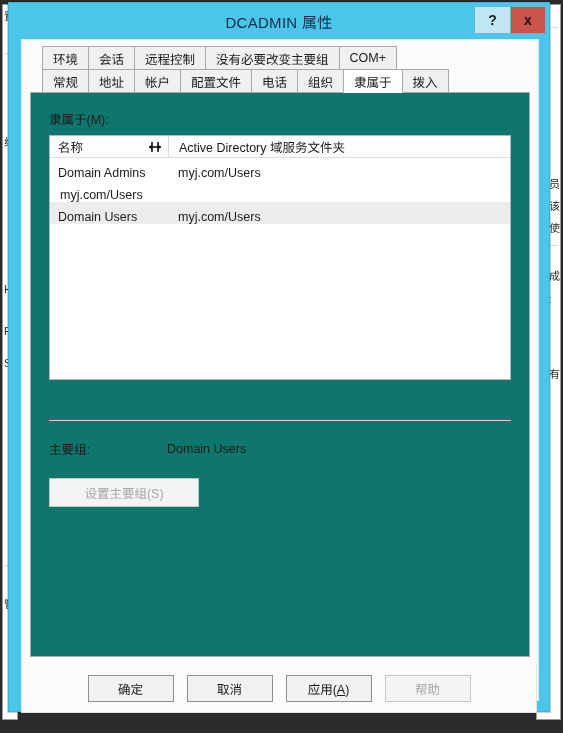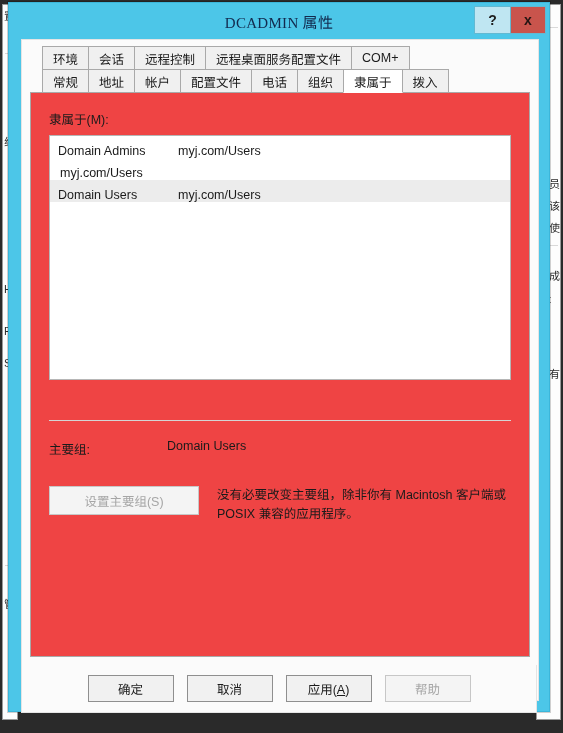--- a/index.html
+++ b/index.html
@@ -52,21 +52,21 @@
   }
   #titlebar {
     position: relative;
     height: 36px;
     display: flex; align-items: center; justify-content: center;
   }
   #title-text {
     font-size: 15px;
     color: #122a4e;
     letter-spacing: .3px;
-    font-family: Liberation Serif, serif;
+    font-family: Liberation Sans, sans-serif;
   }
   #caption-buttons {
     position: absolute; right: 3px; top: 3px;
     display: flex; height: 28px;
   }
   .cap-btn {
     width: 36px; height: 28px;
     display: flex; align-items: center; justify-content: center;
     font-size: 14px; font-weight: bold;
     color: #1d1d1d;
@@ -115,21 +115,21 @@
     z-index: 4;
     position: relative;
   }
   #tabrow-bottom { margin-top: -1px; }
 
   
   #tabpage {
     position: relative;
     margin-top: -1px;
     height: 565px;
-    background: #ef4444;
+    background: #0f766e;
     border: 1px solid #a9a9a9;
     padding: 16px 18px;
     z-index: 1;
   }
 
   .field-label {
     font-size: 12.5px;
     color: #1b1b1b;
     margin-bottom: 7px;
   }
@@ -212,32 +212,31 @@
 
   hr.sep {
     border: none;
     border-top: 1px solid #d4d4d4;
     margin: 24px 0 18px 0;
   }
 
   
   #primary-row {
     display: flex;
-    align-items: flex-start;
-    font-size: 12.5px;
-    color: #1b1b1b;
-    margin-bottom: 28px;
+    align-items: center;
+    font-size: 12.5px;
+    color: #1b1b1b;
+    margin-bottom: 20px;
   }
   #primary-label { width: 118px; }
   #primary-value { }
 
   #primary-action {
     display: flex;
     align-items: flex-start;
-    gap: 18px;
   }
   #set-primary-btn { min-width: 150px; height: 29px; }
   #primary-note {
     font-size: 12.5px;
     color: #1b1b1b;
     line-height: 1.55;
     max-width: 330px;
   }
 
   #footer-wrap {
@@ -304,40 +303,59 @@
       </div>
     </div>
 
     <div id="client">
 
       <div id="tabstrip">
         <div class="tabrow top" id="tabrow-top">
           <div class="tab">环境</div>
           <div class="tab">会话</div>
           <div class="tab">远程控制</div>
-          <div class="tab">远程桌面服务配置文件</div>
+          <div class="tab">没有必要改变主要组</div>
           <div class="tab">COM+</div>
         </div>
         <div class="tabrow" id="tabrow-bottom">
           <div class="tab">常规</div>
           <div class="tab">地址</div>
           <div class="tab">帐户</div>
           <div class="tab">配置文件</div>
           <div class="tab">电话</div>
           <div class="tab">组织</div>
           <div class="tab active">隶属于</div>
           <div class="tab">拨入</div>
         </div>
       </div>
 
       <div id="tabpage">
 
         <div class="field-label"><span>隶属于(M):</span></div>
 
         <div id="memberof-list">
+          <div id="list-header">
+            <div class="col-head" id="col-name">
+              <span>名称</span>
+              <span id="resize-cursor">
+                <svg width="18" height="18" viewBox="0 0 18 18">
+                  <g stroke="#111" stroke-width="1.6" fill="none">
+                    <line x1="3" y1="9" x2="15" y2="9"></line>
+                    <line x1="6" y1="4" x2="6" y2="14"></line>
+                    <line x1="12" y1="4" x2="12" y2="14"></line>
+                  </g>
+                  <polygon points="3,9 6,6.5 6,11.5" fill="#111"></polygon>
+                  <polygon points="15,9 12,6.5 12,11.5" fill="#111"></polygon>
+                </svg>
+              </span>
+            </div>
+            <div class="col-head" id="col-folder">
+              <span>Active Directory 域服务文件夹</span>
+            </div>
+          </div>
 
           <div class="list-row">
             <div class="cell-name">Domain Admins</div>
             <div class="cell-folder">myj.com/Users</div>
           </div>
           <div class="list-row">
             <div class="cell-folder">myj.com/Users</div>
           </div>
           <div class="list-row selected">
             <div class="cell-name">Domain Users</div>
@@ -352,21 +370,20 @@
 
         <div id="primary-row">
           <div id="primary-label">主要组:</div>
           <div id="primary-value">Domain Users</div>
         </div>
 
         <div id="primary-action">
           <div class="btn disabled" id="set-primary-btn">
               <span><span>设置主要组(</span><span>S</span><span>)</span></span>
             </div>
-          <div id="primary-note">没有必要改变主要组，除非你有 Macintosh 客户端或 POSIX 兼容的应用程序。</div>
         </div>
 
       </div>
     </div>
 
     <div id="footer-wrap">
       <div class="btn">确定</div>
       <div class="btn">取消</div>
       <div class="btn">
           <span><span>应用(</span><u>A</u><span>)</span></span>

